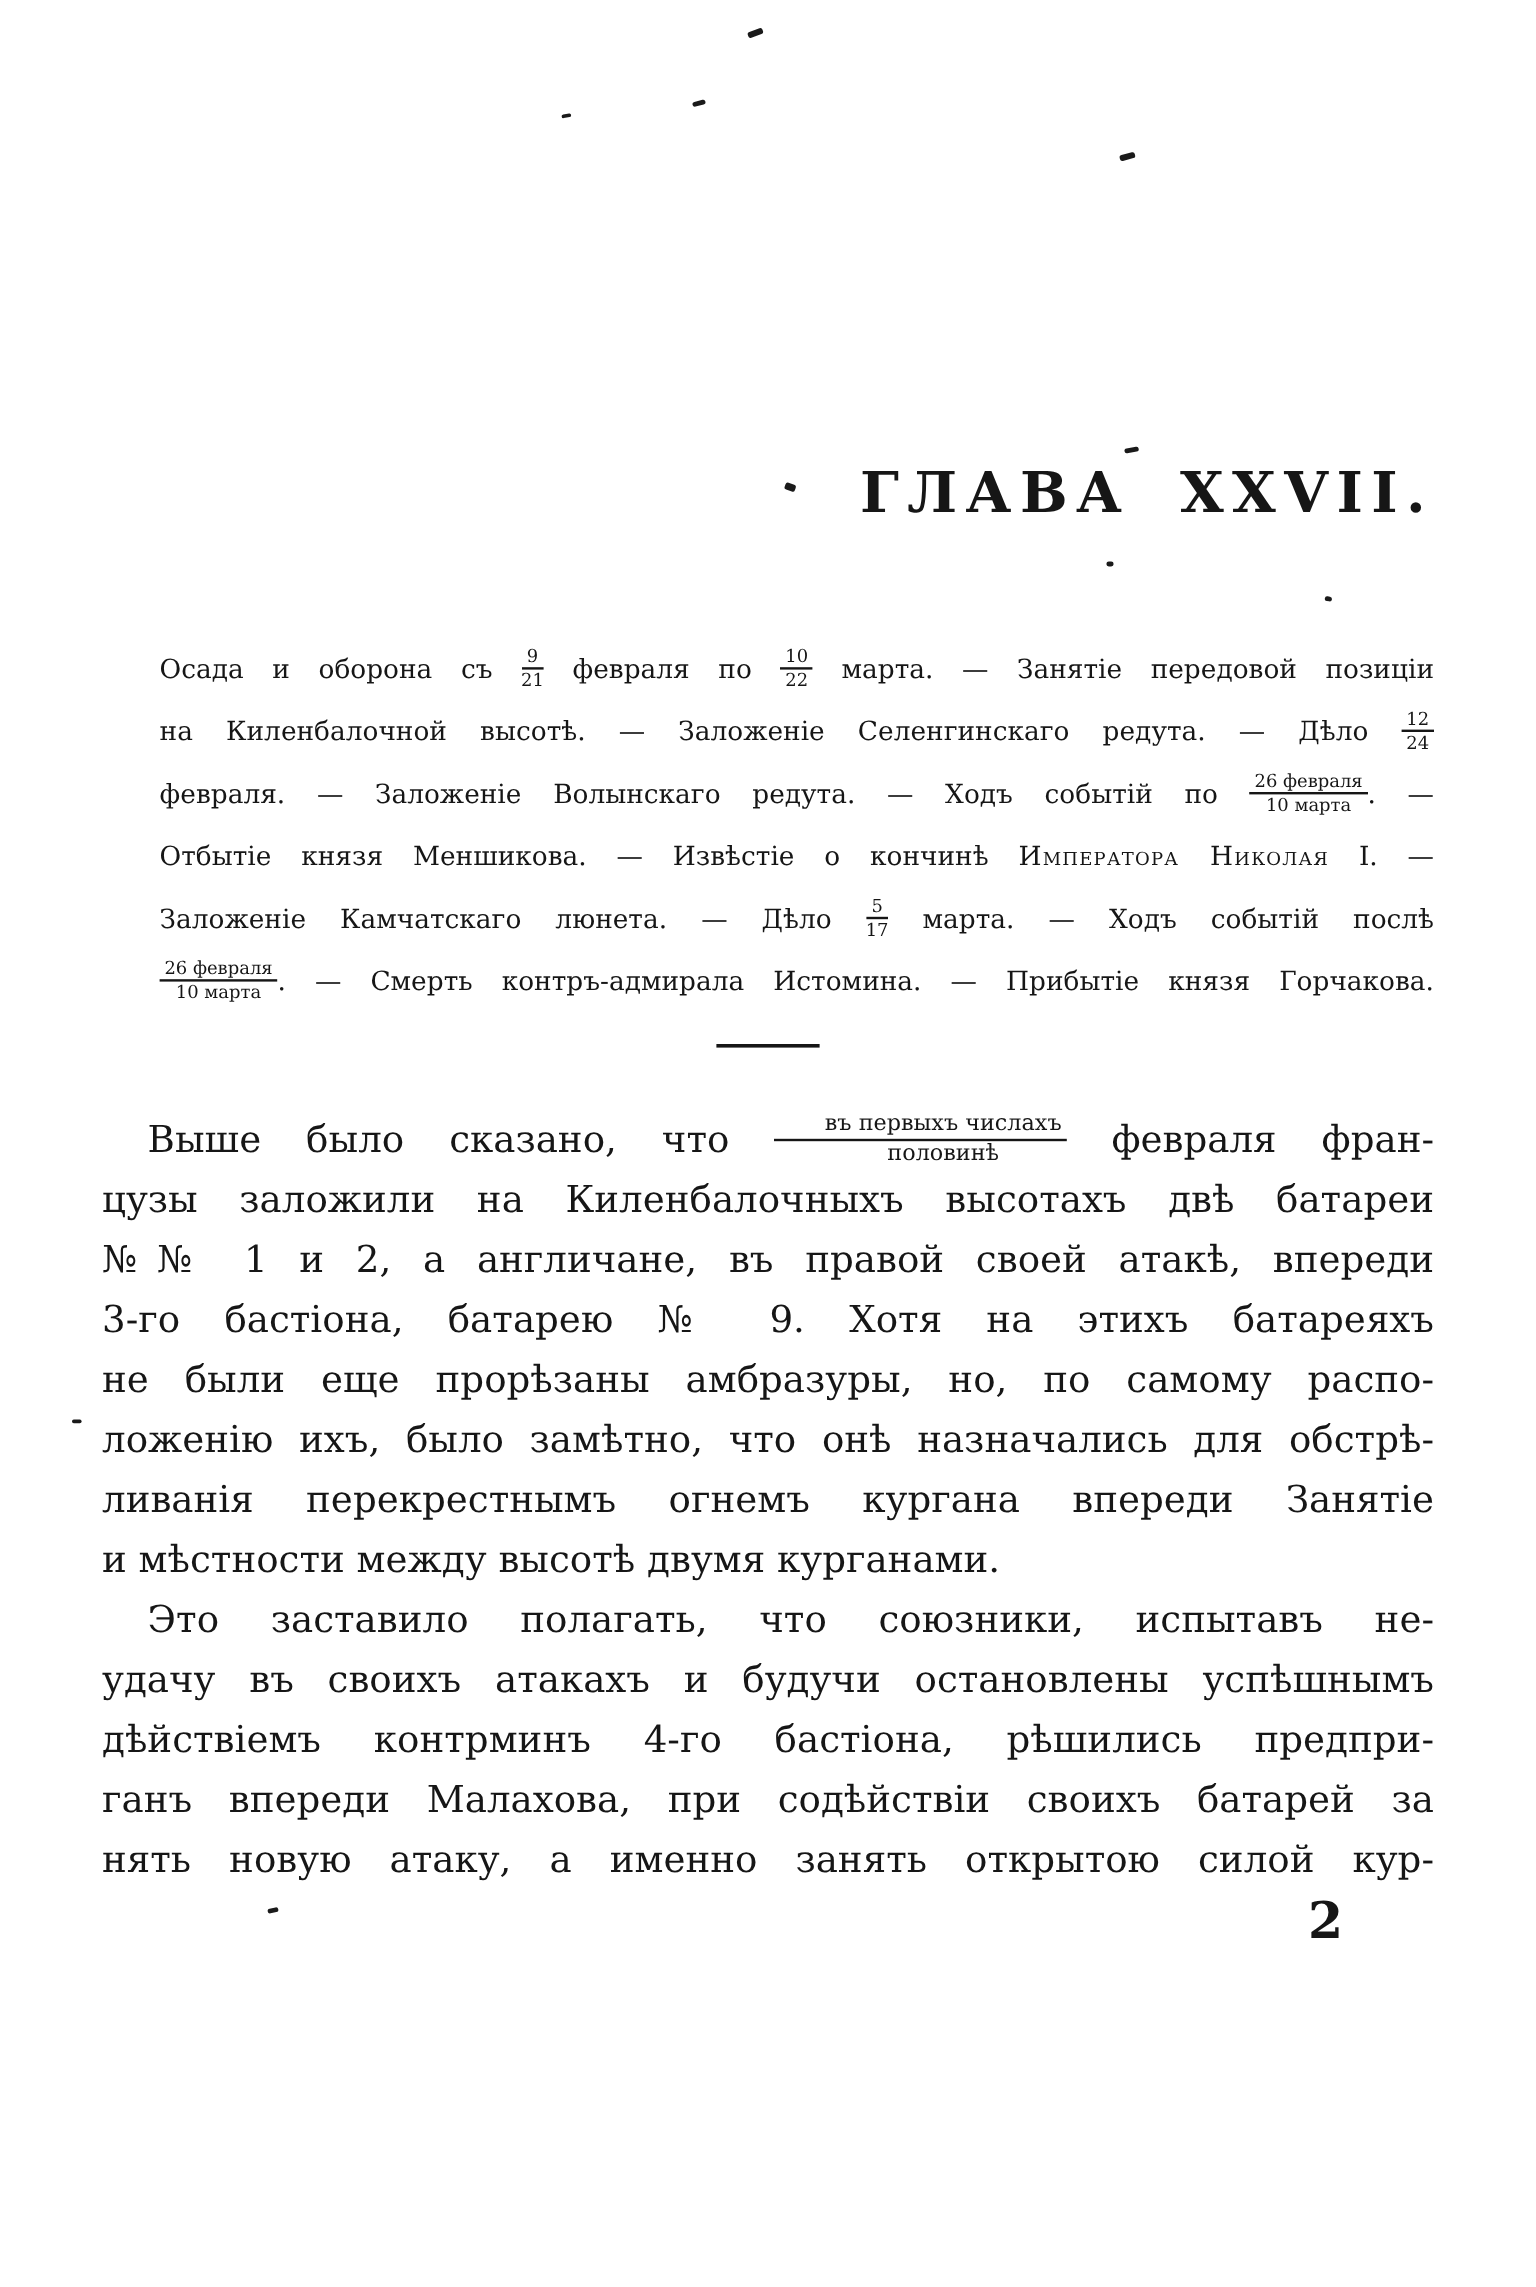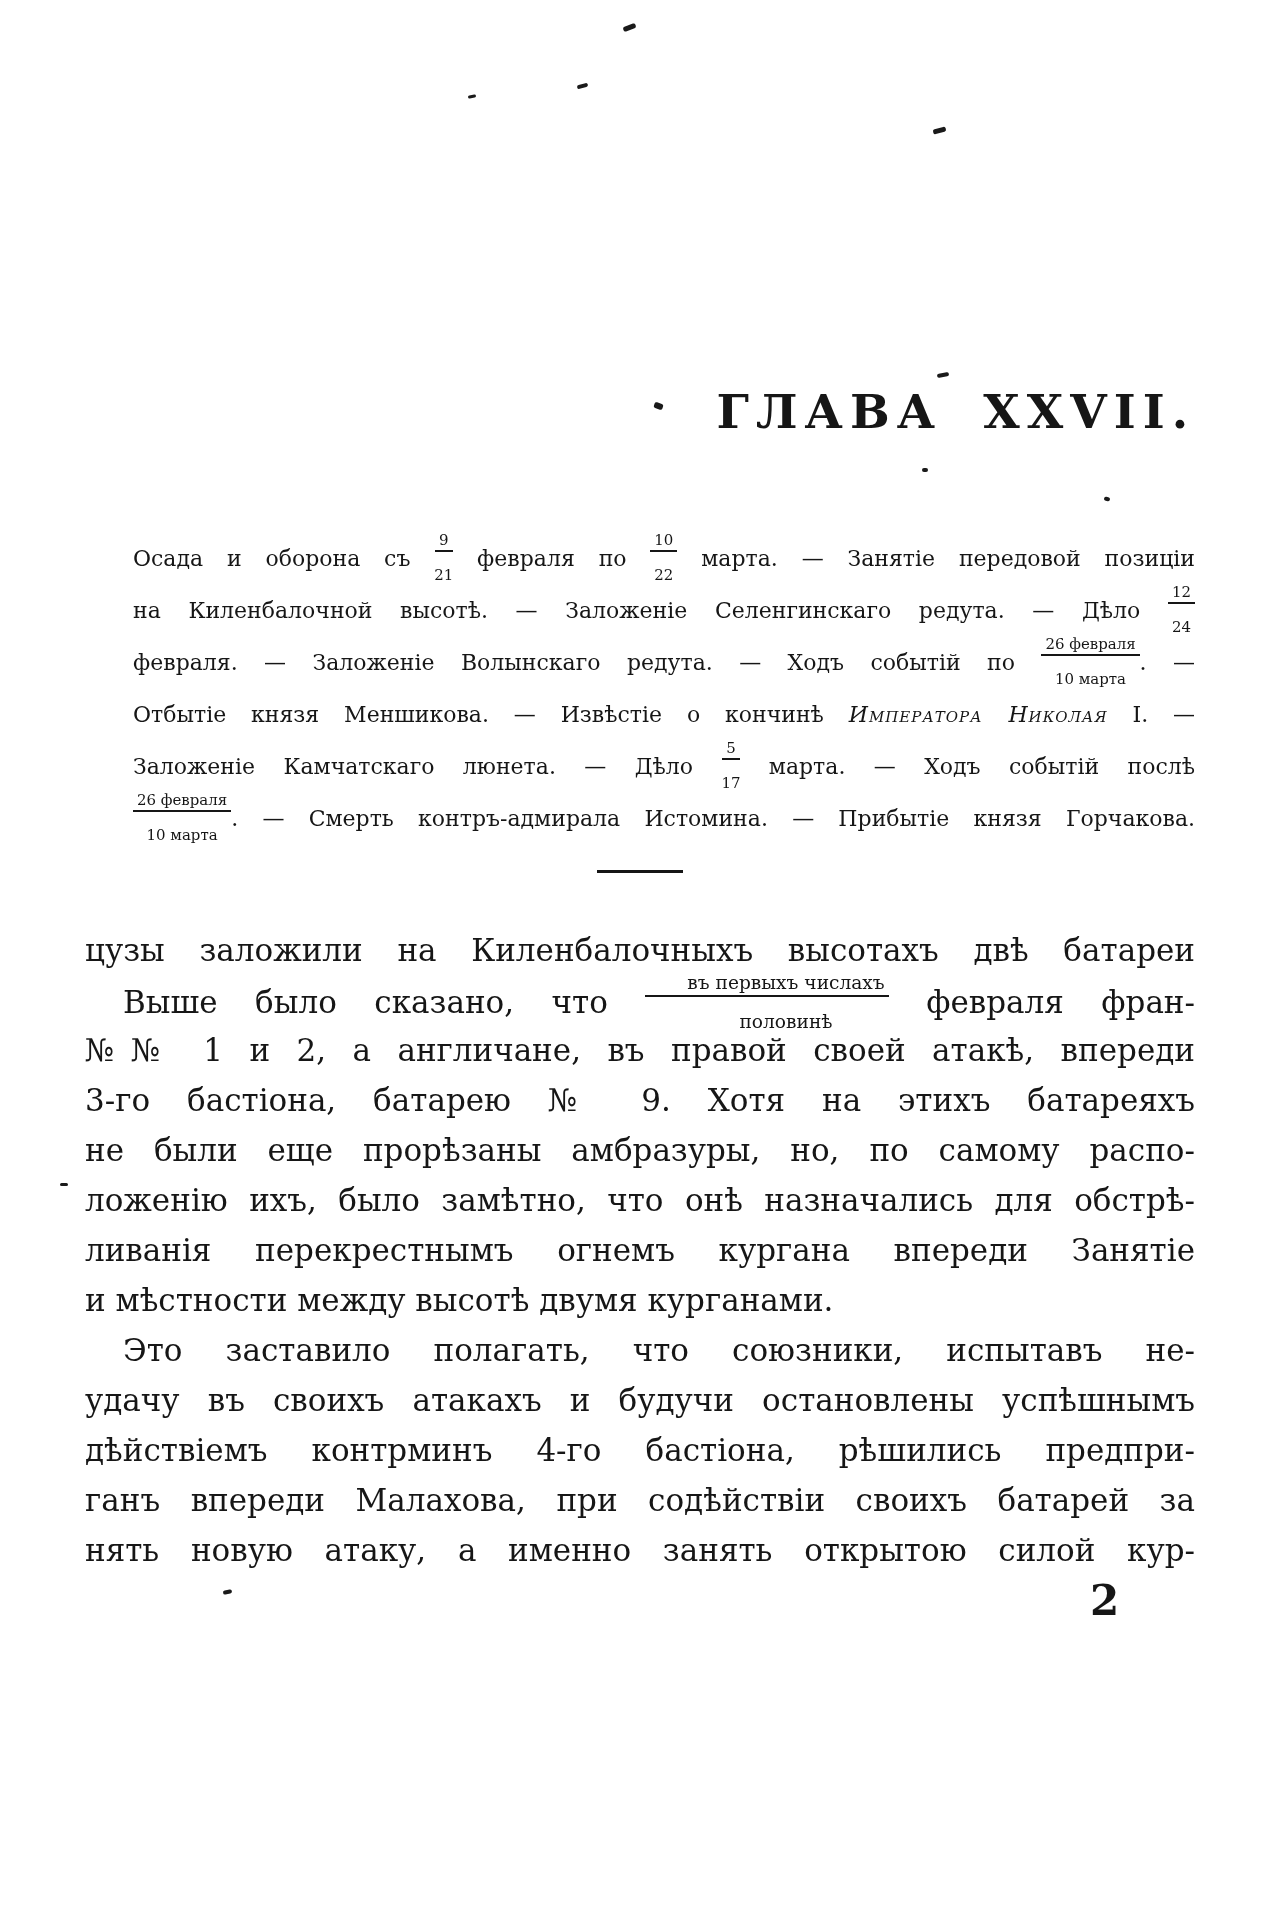--- a/index.html
+++ b/index.html
@@ -58,22 +58,22 @@
     display:inline-flex;
     flex-direction:column;
     align-items:center;
     vertical-align:middle;
     font-size:0.68em;
     line-height:1.12;
     transform:translateY(-2px);
   }
   .bodytext .frac { font-size:0.60em; }
   .frac .num { border-bottom:2px solid #161616; padding:0 4px 1px 4px; white-space:nowrap; }
-  .frac .den { padding-top:15px; white-space:nowrap; }
-  .smallcaps { font-variant:small-caps; letter-spacing:1px;font-style:italic; }
+  .frac .den { padding-top:1px; white-space:nowrap; }
+  .smallcaps { font-variant:small-caps; letter-spacing:1px; }
   .page-number {
     position:absolute;
     left:1090px; top:1576px;
     font-size:42px;
     font-weight:bold;
   }
   .speck {
     position:absolute;
     background:#1a1a1a;
     border-radius:2px;
@@ -109,25 +109,25 @@
           </span> марта. — Ходъ событій послѣ</div>
         <div class="sline"><span class="frac">
             <span class="num">26 февраля</span>
             <span class="den">10 марта</span>
           </span>. — Смерть контръ-адмирала Истомина. — Прибытіе князя Горчакова.</div>
       </div>
 
     <div class="divider"></div>
 
     <div class="bodytext" id="bodytext">
-        <div class="bline">цузы заложили на Киленбалочныхъ высотахъ двѣ батареи</div>
         <div class="bline indent">Выше было сказано, что <span class="frac">
             <span class="num">въ первыхъ числахъ</span>
             <span class="den">половинѣ</span>
           </span> февраля фран-</div>
+        <div class="bline">цузы заложили на Киленбалочныхъ высотахъ двѣ батареи</div>
         <div class="bline">№№ 1 и 2, а англичане, въ правой своей атакѣ, впереди</div>
         <div class="bline">3-го бастіона, батарею № 9. Хотя на этихъ батареяхъ</div>
         <div class="bline">не были еще прорѣзаны амбразуры, но, по самому распо-</div>
         <div class="bline">ложенію ихъ, было замѣтно, что онѣ назначались для обстрѣ-</div>
         <div class="bline">ливанія перекрестнымъ огнемъ кургана впереди Занятіе</div>
         <div class="bline nojust">и мѣстности между высотѣ двумя курганами.</div>
         <div class="bline indent">Это заставило полагать, что союзники, испытавъ не-</div>
         <div class="bline">удачу въ своихъ атакахъ и будучи остановлены успѣшнымъ</div>
         <div class="bline">дѣйствіемъ контрминъ 4-го бастіона, рѣшились предпри-</div>
         <div class="bline">ганъ впереди Малахова, при содѣйствіи своихъ батарей за</div>

